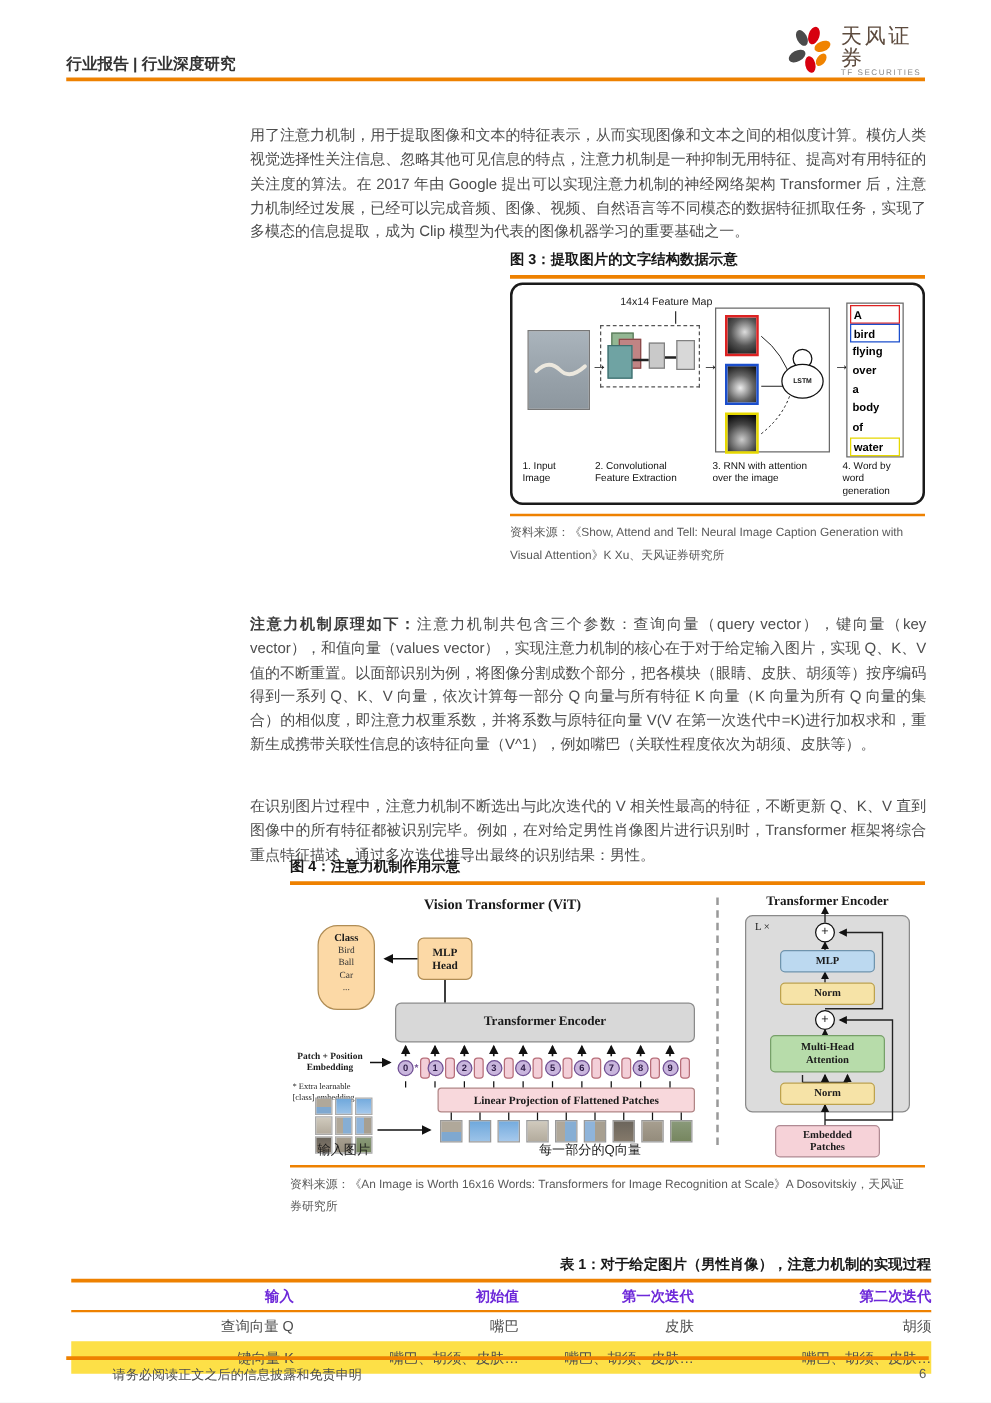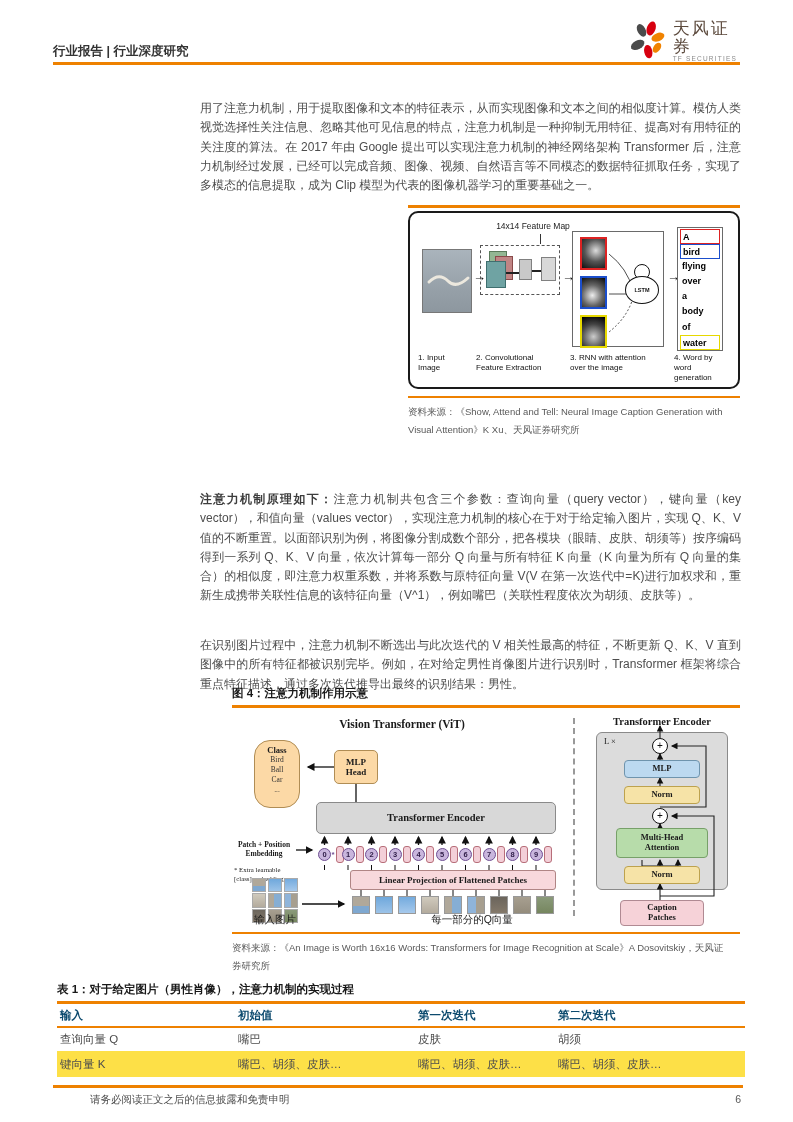--- a/index.html
+++ b/index.html
@@ -123,25 +123,25 @@
   .e-mid { position:absolute; display:flex; align-items:center; justify-content:center; text-align:center;
     font-size:8.5px; border-radius:4px; white-space:pre-line; line-height:1.15; z-index:2; }
   .e-mlp   { left:392px; top:48px; width:76px; height:18px; background:#bcd9f0; border:1px solid #6f94ad; }
   .e-norm1 { left:392px; top:74px; width:76px; height:18px; background:#f6e3a7; border:1px solid #bda24e; }
   .e-mha   { left:384px; top:116px; width:92px; height:30px; background:#b7dcaa; border:1px solid #77a069; }
   .e-norm2 { left:392px; top:154px; width:76px; height:18px; background:#f6e3a7; border:1px solid #bda24e; }
   .e-embed { left:388px; top:188px; width:84px; height:26px; background:#f6d2d8; border:1px solid #b08a93; }
   .f4-svg { position:absolute; inset:0; z-index:1; }
 
   
-  .tbl { position:absolute; left:57px; top:982px; width:688px; }
+  .tbl { position:absolute; left:57px; top:1004px; width:688px;text-align:right; }
   .tbl-cap { font-size:11.5px; font-weight:bold; color:#181818; }
   .tbl-grid { margin-top:4px; border-top:3px solid #EE8100; }
   .tr { display:flex; align-items:center; }
-  .tr-head { height:24px; border-bottom:2px solid #EE8100; font-weight:bold; color:#0c4a6e; }
+  .tr-head { height:24px; border-bottom:2px solid #EE8100; font-weight:bold; color:#6d28d9; }
   .tr-1 { height:23px; background:#fff; }
   .tr-2 { height:26px; background:#fde047; }
   .td { font-size:11.5px; padding-left:3px; }
   .td:nth-child(1){ width:178px; } .td:nth-child(2){ width:180px; }
   .td:nth-child(3){ width:140px; } .td:nth-child(4){ width:190px; }
 
   
   .ft-rule { position:absolute; left:53px; top:1085px; width:690px; height:3px; background:#EE8100; }
   .ft-txt { position:absolute; left:90px; top:1093px; font-size:10.5px; color:#4d4d4d; }
   .ft-pg { position:absolute; right:52px; top:1093px; font-size:10.5px; color:#595959; }
@@ -165,20 +165,21 @@
       <div class="logo-cn">天风证券</div>
       <div class="logo-en">TF SECURITIES</div>
     </div>
   </div>
   <div class="hdr-rule"></div>
 
   <p class="para" style="top:83px;">用了注意力机制，用于提取图像和文本的特征表示，从而实现图像和文本之间的相似度计算。模仿人类视觉选择性关注信息、忽略其他可见信息的特点，注意力机制是一种抑制无用特征、提高对有用特征的关注度的算法。在 2017 年由 Google 提出可以实现注意力机制的神经网络架构 Transformer 后，注意力机制经过发展，已经可以完成音频、图像、视频、自然语言等不同模态的数据特征抓取任务，实现了多模态的信息提取，成为 Clip 模型为代表的图像机器学习的重要基础之一。</p>
 
 
   <div class="figblock" style="left:408px; top:200px; width:332px;">
+    <div class="figcap">图 3：提取图片的文字结构数据示意</div>
     <div class="figrule"></div>
     <div class="f3-box">
       <div class="f3-input">
         <svg width="50" height="64" viewBox="0 0 50 64">
           <path d="M6 32 Q16 22 25 31 Q33 39 45 28" stroke="#ece8de" stroke-width="3" fill="none" stroke-linecap="round"></path>
         </svg>
       </div>
       <span class="f3-arrow" style="left:63px; top:56px;">→</span>
       <div class="f3-fmlabel">14x14 Feature Map</div>
       <div class="f3-ftick"></div>
@@ -363,21 +364,21 @@
       <div class="e-title serifb">Transformer Encoder</div>
       <div class="e-box"></div>
       <div class="e-l">L ×</div>
       <div class="e-plus" style="top:26px;">+</div>
       <div class="e-mid e-mlp serifb">MLP</div>
       <div class="e-mid e-norm1 serifb">Norm</div>
       <div class="e-plus" style="top:96px;">+</div>
       <div class="e-mid e-mha serifb">Multi-Head
 Attention</div>
       <div class="e-mid e-norm2 serifb">Norm</div>
-      <div class="e-mid e-embed serifb">Caption
+      <div class="e-mid e-embed serifb">Embedded
 Patches</div>
     </div>
     <div class="figrule2" style="margin-top:2px;"></div>
     <div class="figsrc" style="width:500px;">资料来源：《An Image is Worth 16x16 Words: Transformers for Image Recognition at Scale》A Dosovitskiy，天风证券研究所</div>
   </div>
 
   <div class="tbl">
     <div class="tbl-cap">表 1：对于给定图片（男性肖像），注意力机制的实现过程</div>
     <div class="tbl-grid">
       <div class="tr tr-head">

